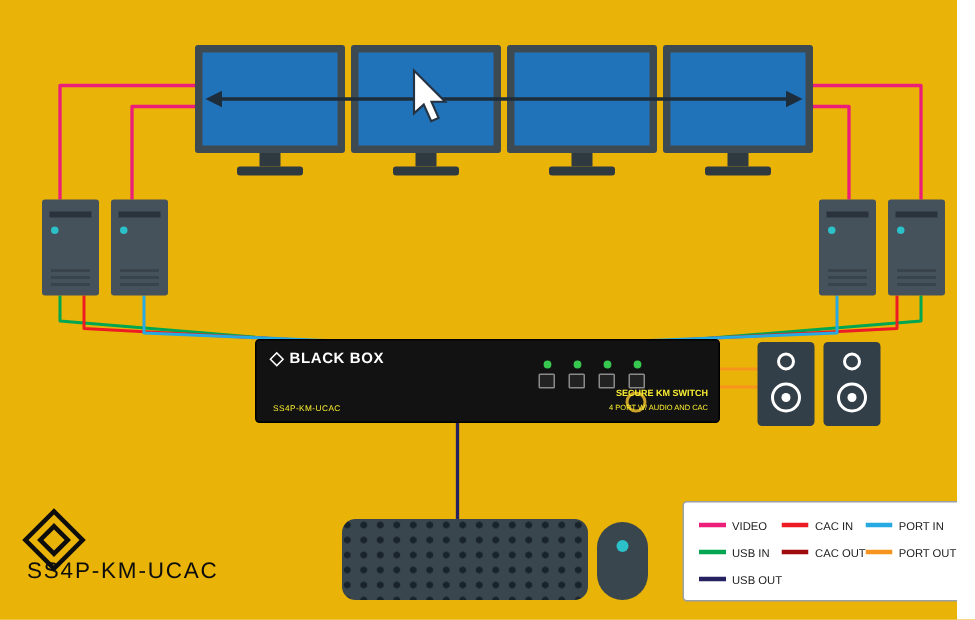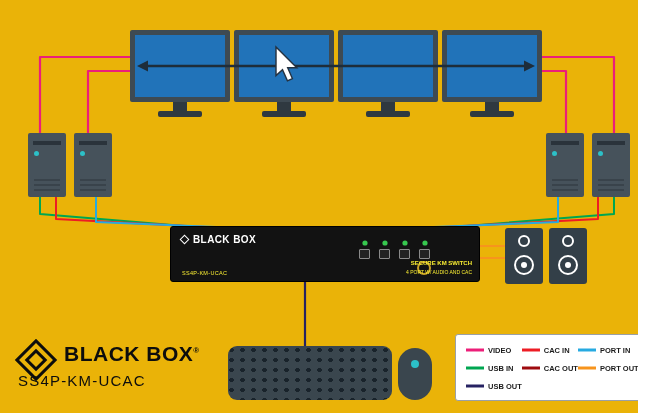--- a/index.html
+++ b/index.html
@@ -55,21 +55,21 @@
   .bb-d-inner{left:28px;top:352px;width:16px;height:16px;border:3px solid #0d0d0d;transform:rotate(45deg)}
   .bb-brand{left:64px;top:342px;font-size:21px;font-weight:bold;color:#0d0d0d;letter-spacing:.5px}
   .bb-brand sup{font-size:8px}
   .bb-model{left:18px;top:372px;font-size:15px;color:#0d0d0d;letter-spacing:1.2px}
 
   
   .legend{left:455px;top:334px;width:187px;height:67px;background:#fff;border:1px solid #9aa0a6;
           border-radius:3px;display:grid;grid-template-columns:1fr 1fr 1fr;
           padding:9px 6px 8px 10px;align-content:space-between;z-index:2}
   .lg-item{display:flex;align-items:center;gap:4px;height:12px}
-  .lg-label{font-size:7.5px;font-weight:bold;color:#1a1a1a;white-space:nowrap}
+  .lg-label{font-size:7.5px;font-weight:normal;color:#1a1a1a;white-space:nowrap}
 </style>
 </head>
 <body>
 
 <div class="canvas">
 
   <svg id="wires" class="layer" width="650" height="413">
     <polyline points="130,57 40,57 40,133" fill="none" stroke-width="2.2" stroke-linejoin="round" stroke="#ec1e79"></polyline>
     <polyline points="130,71 88,71 88,133" fill="none" stroke-width="2.2" stroke-linejoin="round" stroke="#ec1e79"></polyline>
     <polyline points="542,57 614,57 614,133" fill="none" stroke-width="2.2" stroke-linejoin="round" stroke="#ec1e79"></polyline>
@@ -177,23 +177,20 @@
     <div class="woofer-in"></div>
   </div>
 
   <div class="c keyboard"></div>
   <div class="c mouse">
     <div class="wheel"></div>
   </div>
 
   <div class="c bb-d-outer"></div>
   <div class="c bb-d-inner"></div>
-  <div class="c bb-brand">
-    <span>BLACK BOX</span><sup>®</sup>
-  </div>
   <div class="c bb-model">SS4P-KM-UCAC</div>
 
   <div class="c legend">
     <div class="lg-item">
       <svg width="18" height="4">
           <line x1="0" y1="2" x2="18" y2="2" stroke-width="3" stroke="#ec1e79"></line>
         </svg>
       <span class="lg-label">VIDEO</span>
     </div>
     <div class="lg-item">

